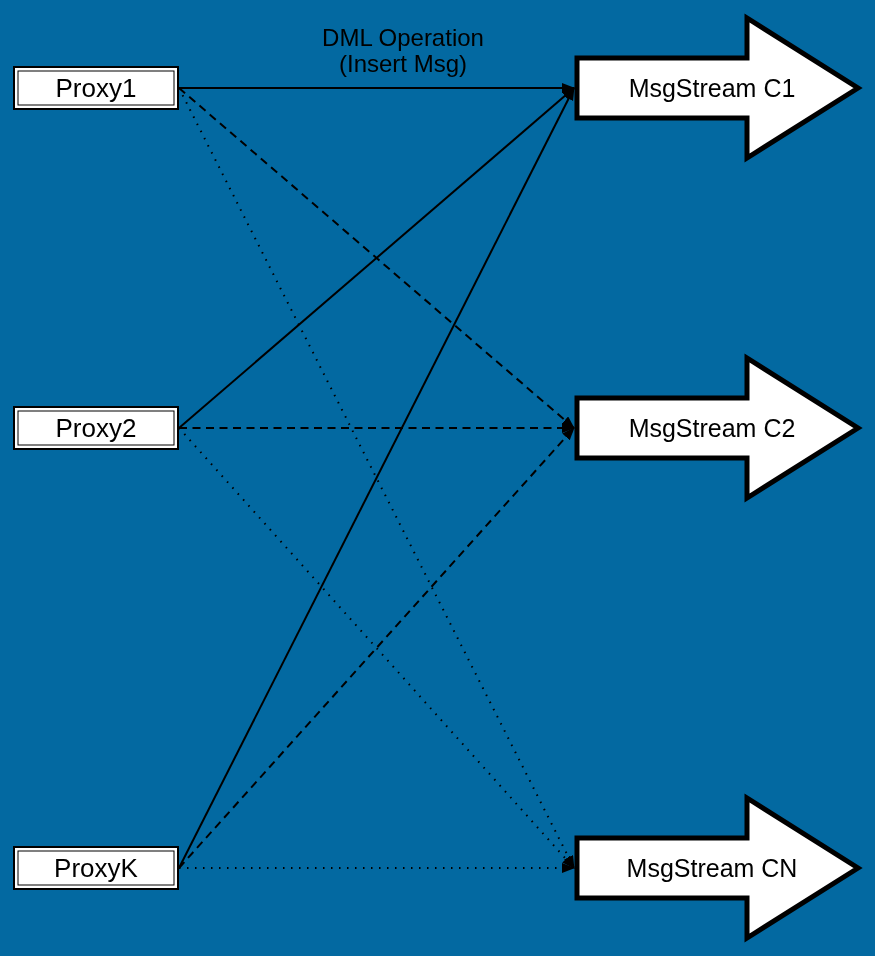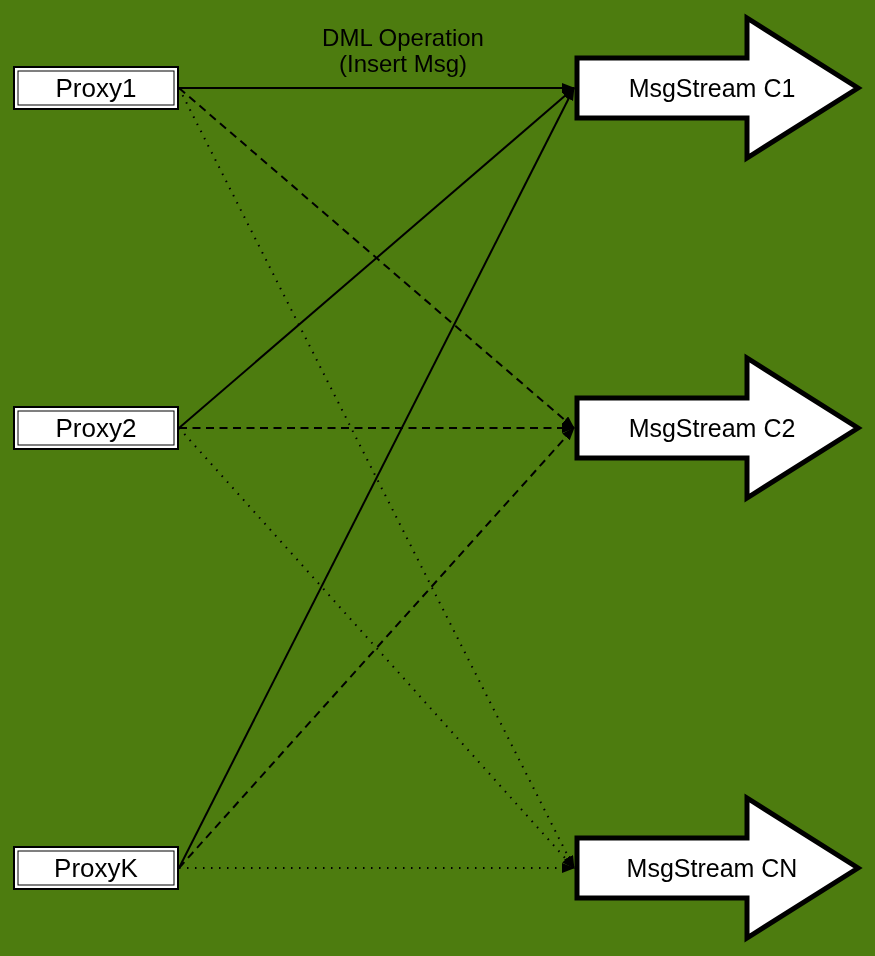--- a/index.html
+++ b/index.html
@@ -4,21 +4,21 @@
 <style>
   html, body {
     margin: 0;
     padding: 0;
     background: #ffffff;
   }
   .canvas {
     position: relative;
     width: 875px;
     height: 956px;
-    background: #4d7c0f;
+    background: #0369a1;
     font-family: "Liberation Sans", sans-serif;
   }
   svg { display: block; }
 
   .proxy-rect-outer {
     fill: #ffffff;
     stroke: #000000;
     stroke-width: 2;
   }
   .proxy-rect-inner {

